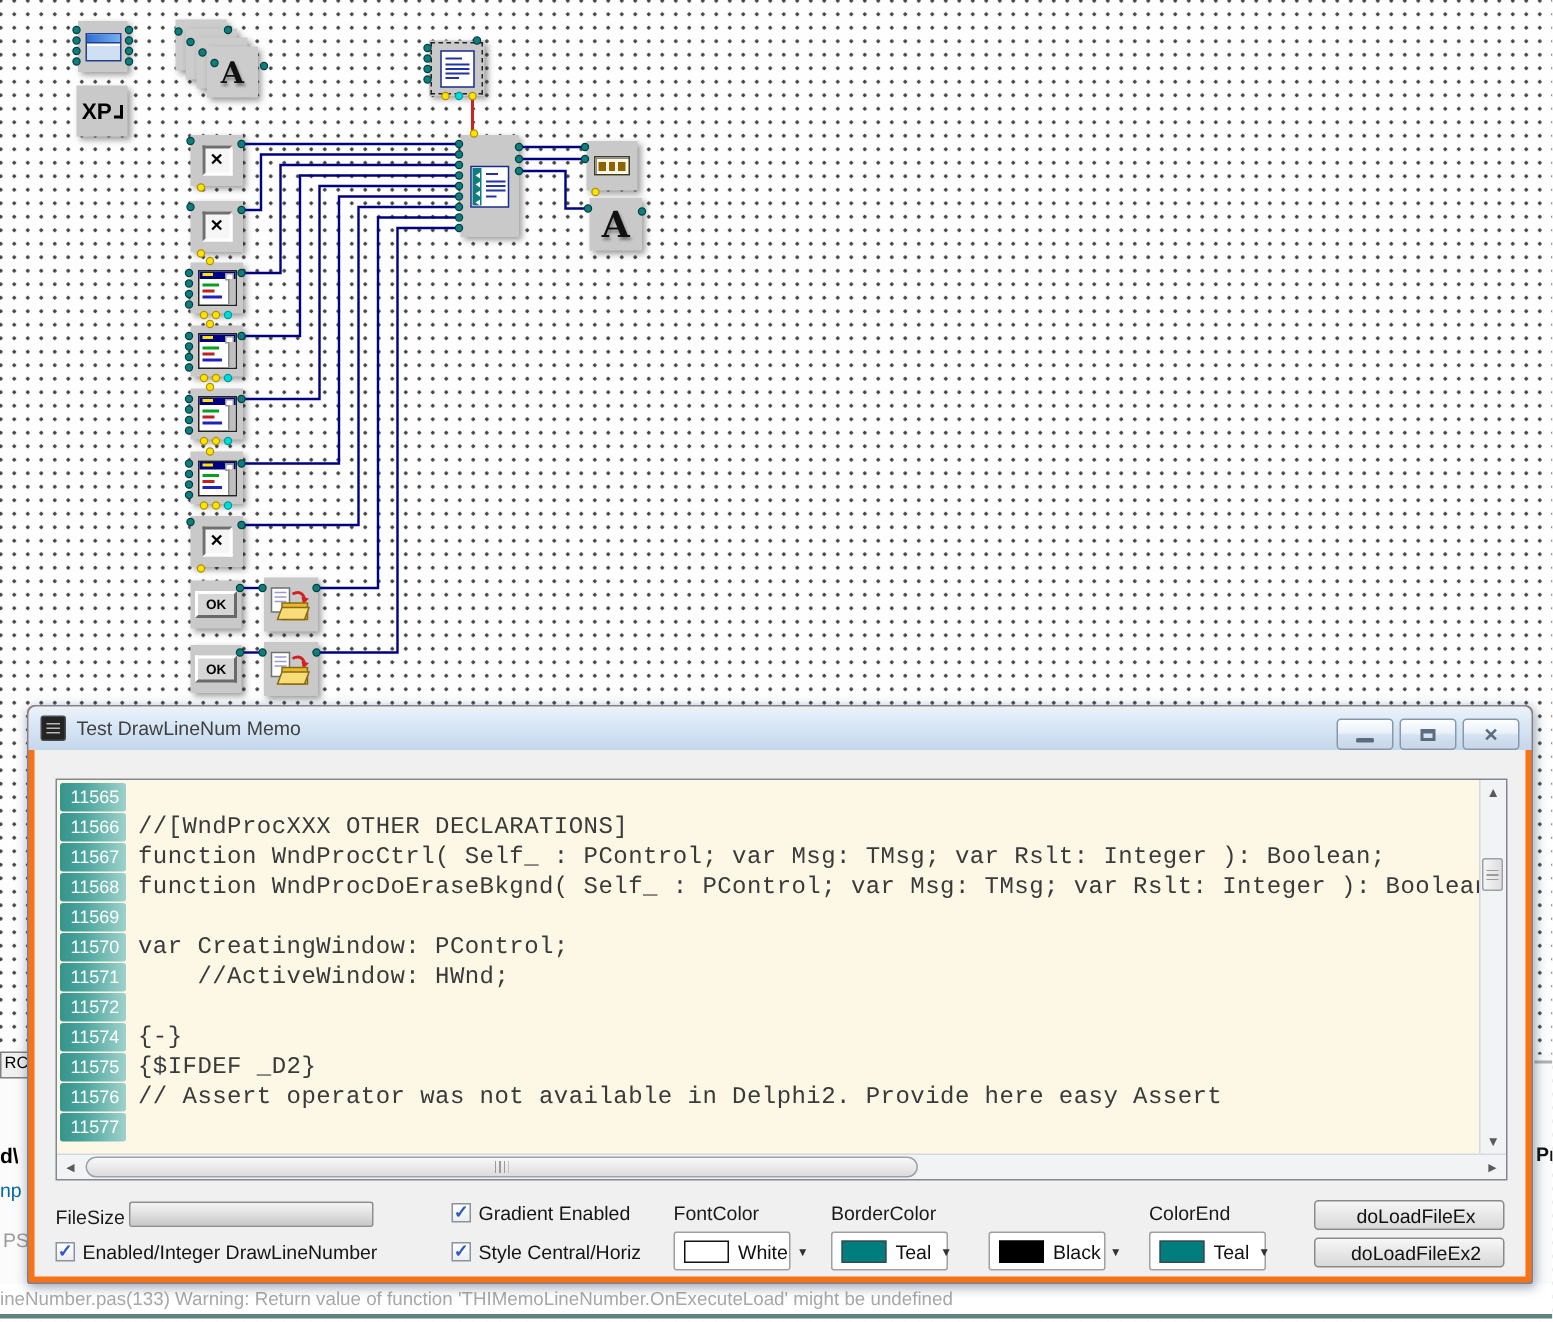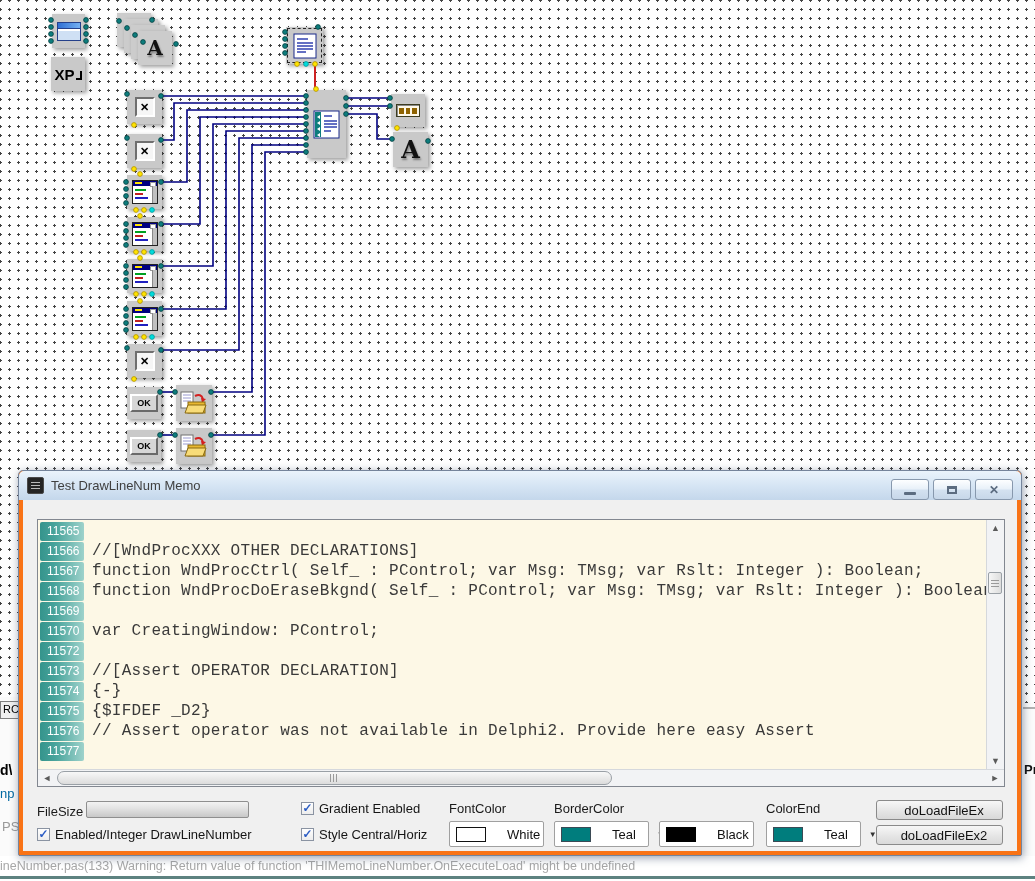--- a/index.html
+++ b/index.html
@@ -93,22 +93,22 @@
     background:linear-gradient(180deg,#f8f8f8,#dcdcdc);box-sizing:border-box;display:flex;align-items:center;justify-content:center;}
   .hthumb .grip{width:9px;height:8px;background:repeating-linear-gradient(90deg,#9a9a9a 0 1px,rgba(0,0,0,0) 1px 3px);}
   
   .lbl{position:absolute;font-size:13px;color:#1a1a1a;white-space:nowrap;}
   .fs-edit{position:absolute;left:67px;top:330px;width:163px;height:17px;border:1px solid #8f8f8f;border-radius:2px;
     background:linear-gradient(180deg,#f3f3f3,#e4e4e4 40%,#c8c8c8);box-sizing:border-box;}
   .cb{position:absolute;display:flex;align-items:center;gap:5px;font-size:13px;color:#151515;white-space:nowrap;}
   .cbbox{flex:none;width:13px;height:13px;background:linear-gradient(180deg,#ffffff,#ededed);border:1px solid #8a93a2;
     box-sizing:border-box;display:flex;align-items:center;justify-content:center;}
   .cbcheck{color:#2b5cc4;font-weight:bold;font-size:12px;line-height:1;margin-top:-2px;}
-  .dd{position:absolute;width:95px;height:26px;background:#fff;border:1px solid #a0a0a0;border-radius:2px;
-    box-sizing:border-box;display:flex;align-items:center;padding:0 6px;gap:21px;font-size:13px;color:#111;text-align:right;}
+  .dd{position:absolute;width:78px;height:26px;background:#fff;border:1px solid #a0a0a0;border-radius:2px;
+    box-sizing:border-box;display:flex;align-items:center;padding:0 6px;gap:6px;font-size:13px;color:#111;text-align:right;}
   .swatch{flex:none;width:30px;height:15px;box-sizing:border-box;}
   .sw-white{background:#ffffff;border:1px solid #111;}
   .sw-teal{background:#007d7d;border:1px solid #3a4a55;}
   .sw-black{background:#000000;border:1px solid #000;}
   .ddarrow{margin-left:auto;font-size:8px;color:#333;}
   .pushbtn{position:absolute;width:127px;height:20px;background:linear-gradient(180deg,#f7f7f7,#e4e4e4 60%,#d9d9d9);
     border:1px solid #8a8a8a;border-radius:3px;box-sizing:border-box;display:flex;align-items:center;justify-content:center;
     font-size:13px;color:#111;padding-left:15px;}
 </style>
 </head>
@@ -431,26 +431,26 @@
             </div>
           <div class="mrow">
               <span class="mnum">11569</span>
               <span class="mcode"></span>
             </div>
           <div class="mrow">
               <span class="mnum">11570</span>
               <span class="mcode">var CreatingWindow: PControl;</span>
             </div>
           <div class="mrow">
+              <span class="mnum">11571</span>
+              <span class="mcode">    //ActiveWindow: HWnd;</span>
+            </div>
+          <div class="mrow">
               <span class="mnum">11572</span>
               <span class="mcode"></span>
-            </div>
-          <div class="mrow">
-              <span class="mnum">11573</span>
-              <span class="mcode">//[Assert OPERATOR DECLARATION]</span>
             </div>
           <div class="mrow">
               <span class="mnum">11574</span>
               <span class="mcode">{-}</span>
             </div>
           <div class="mrow">
               <span class="mnum">11575</span>
               <span class="mcode">{$IFDEF _D2}</span>
             </div>
           <div class="mrow">

